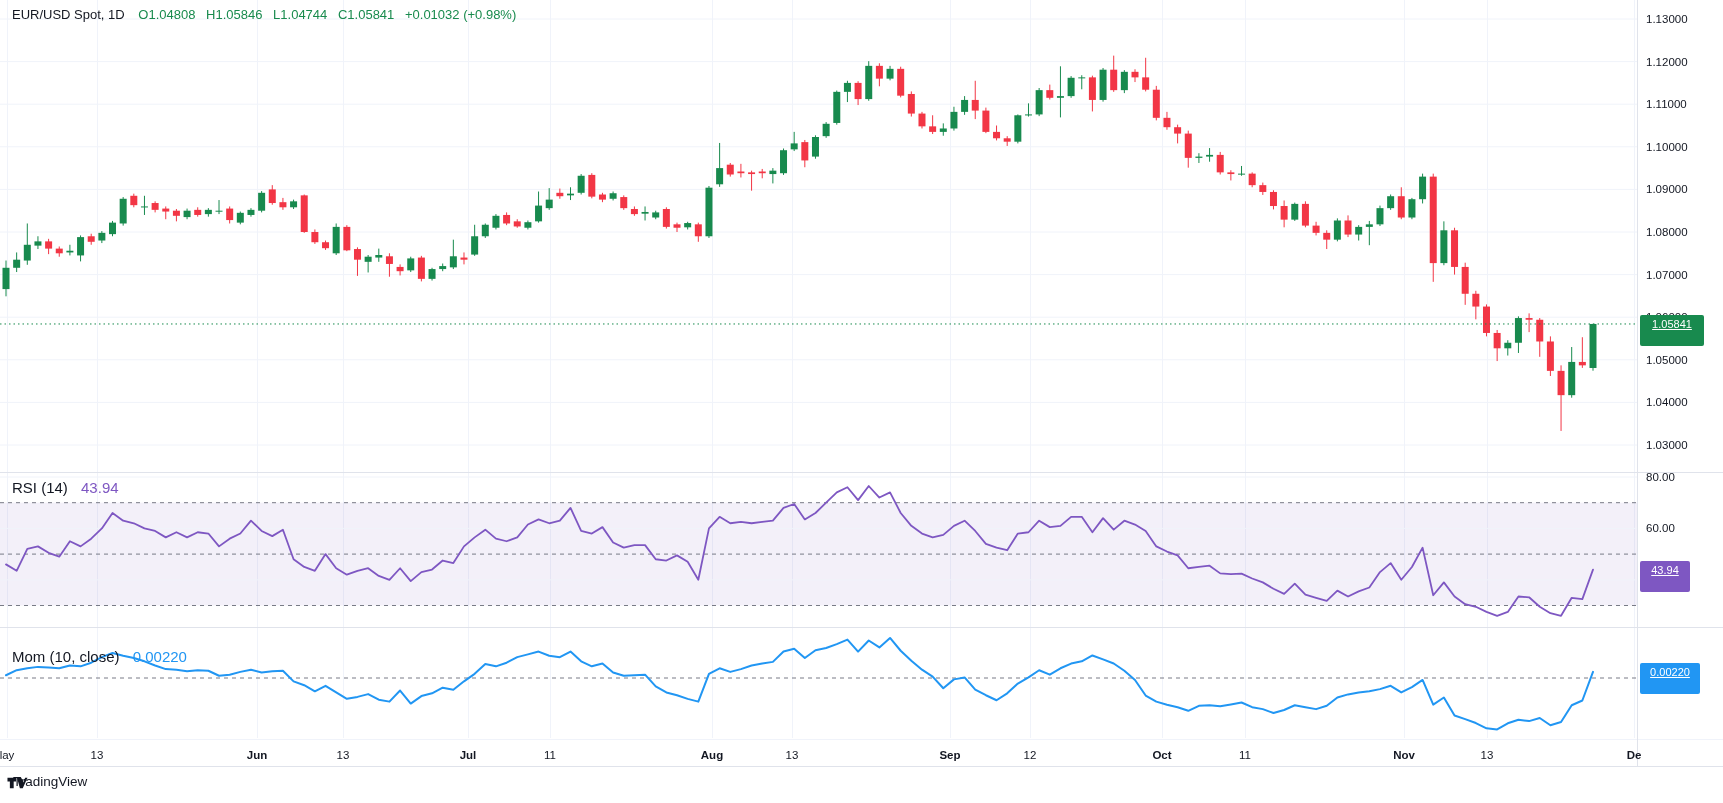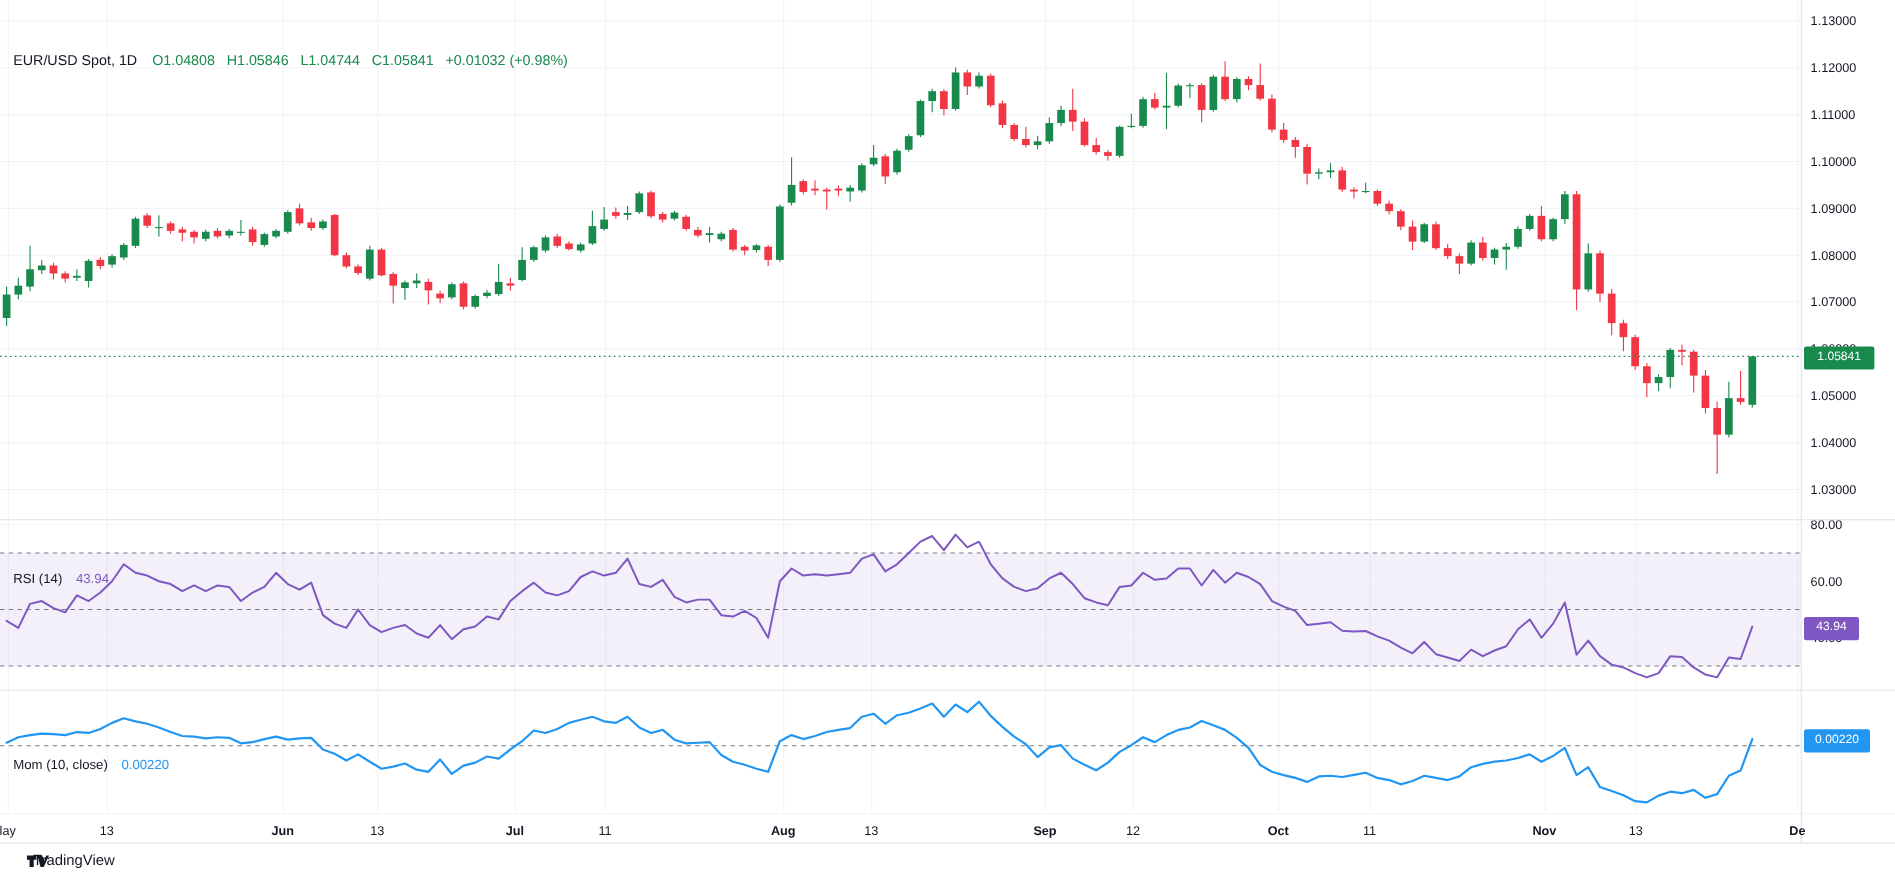--- a/index.html
+++ b/index.html
@@ -1,35 +1,35 @@
 <!DOCTYPE html>
 <html><head>
 <meta charset="utf-8">
 <style>
   html,body{margin:0;padding:0;background:#fff;font-family:"Liberation Sans",sans-serif;}
   .chart{position:relative;width:1723px;height:803px;background:#fff;overflow:hidden;}
   svg{position:absolute;left:0;top:0;}
   svg text{font-family:"Liberation Sans",sans-serif;fill:#131722;}
-  .legend{position:absolute;left:12px;white-space:nowrap;z-index:3;margin-top:40px;}
+  .legend{position:absolute;left:12px;white-space:nowrap;z-index:3;}
   .legend-main{top:7px;font-size:13px;color:#131722;}
   .legend-main .sym{font-weight:500;margin-right:10px;}
   .legend-main .val{color:#188a4e;margin-right:7px;}
-  .legend-sub{font-size:12px;color:#131722;}
+  .legend-sub{font-size:15px;color:#131722;}
   .legend-rsi{top:479px;}
   .legend-mom{top:648px;}
   .legend-sub .ind-val{margin-left:9px;}
   .legend-rsi .ind-val{color:#7e57c2;}
   .legend-mom .ind-val{color:#2196f3;}
-  .badge{position:absolute;left:1640px;height:21px;line-height:18px;color:#fff;
+  .badge{position:absolute;left:1640px;height:31px;line-height:18px;color:#fff;
          font-size:11px;text-align:center;border-radius:2px;padding:0 6px;min-width:50px;
-         box-sizing:border-box;z-index:4;}
+         box-sizing:border-box;z-index:4;text-decoration:underline;}
   .badge-price{top:315px;background:#188a4e;min-width:64px;}
   .badge-rsi{top:561px;background:#7e57c2;}
   .badge-mom{top:663px;background:#2196f3;min-width:60px;}
-  .watermark{position:absolute;left:24px;top:774px;display:flex;align-items:flex-start;gap:6px;z-index:3;}
+  .watermark{position:absolute;left:7px;top:774px;display:flex;align-items:flex-start;gap:6px;z-index:3;}
   .watermark .wm-text{font-size:13.5px;font-weight:500;color:#131722;}
 </style>
 </head>
 <body>
 
 <div class="chart">
 
   <svg id="chart-svg" width="1723" height="803">
       <line x1="7.5" y1="0" x2="7.5" y2="738" stroke="#f0f3fa" stroke-width="1"></line>
       <line x1="97.5" y1="0" x2="97.5" y2="738" stroke="#f0f3fa" stroke-width="1"></line>

